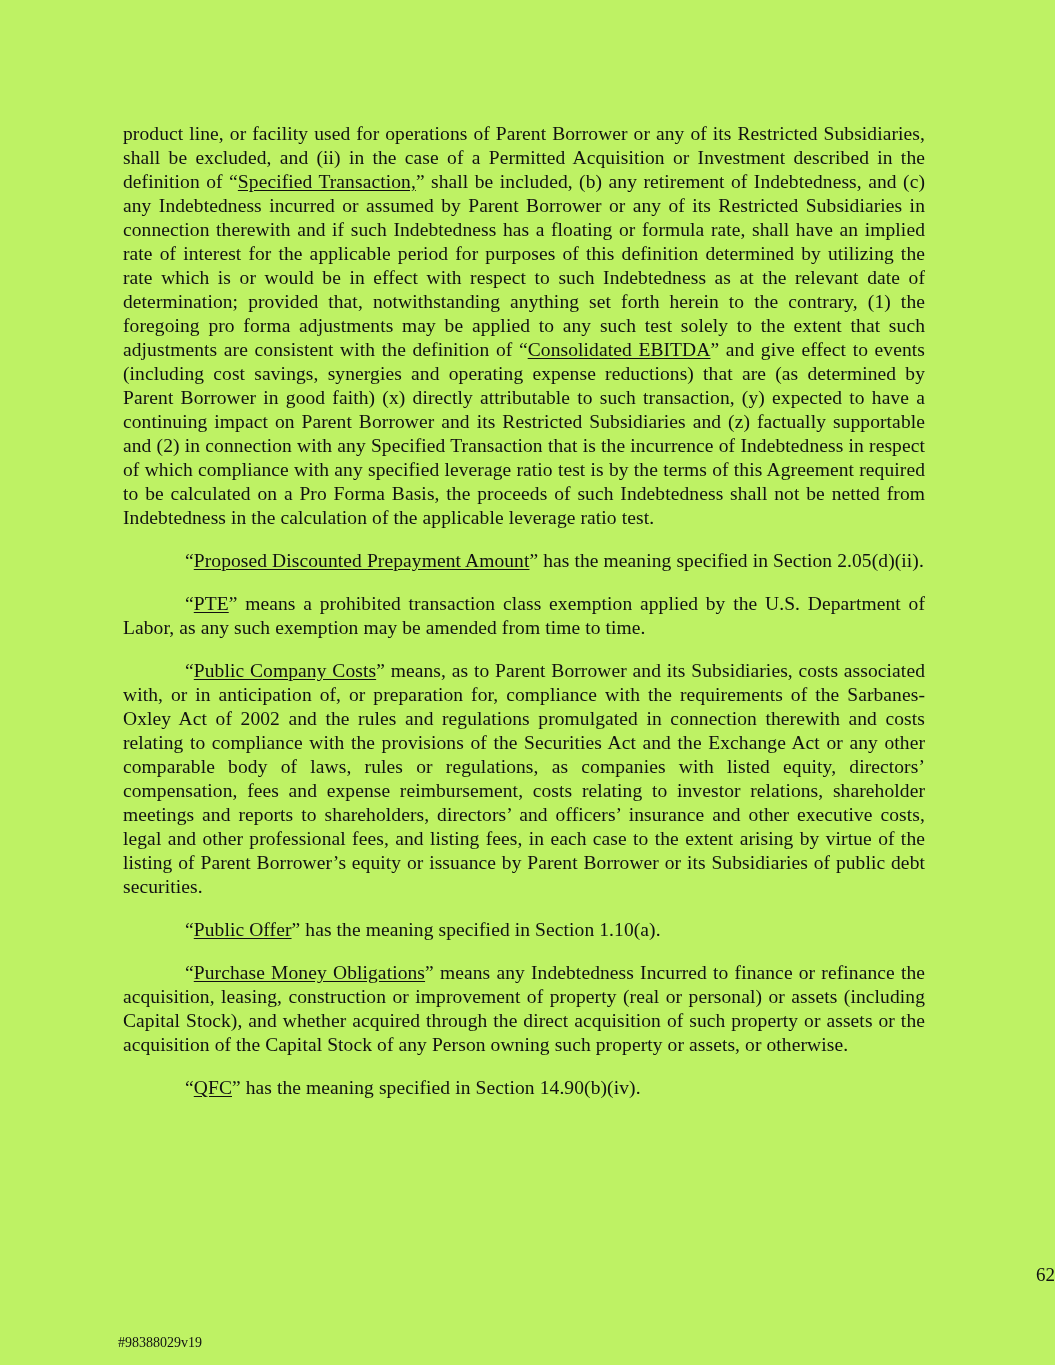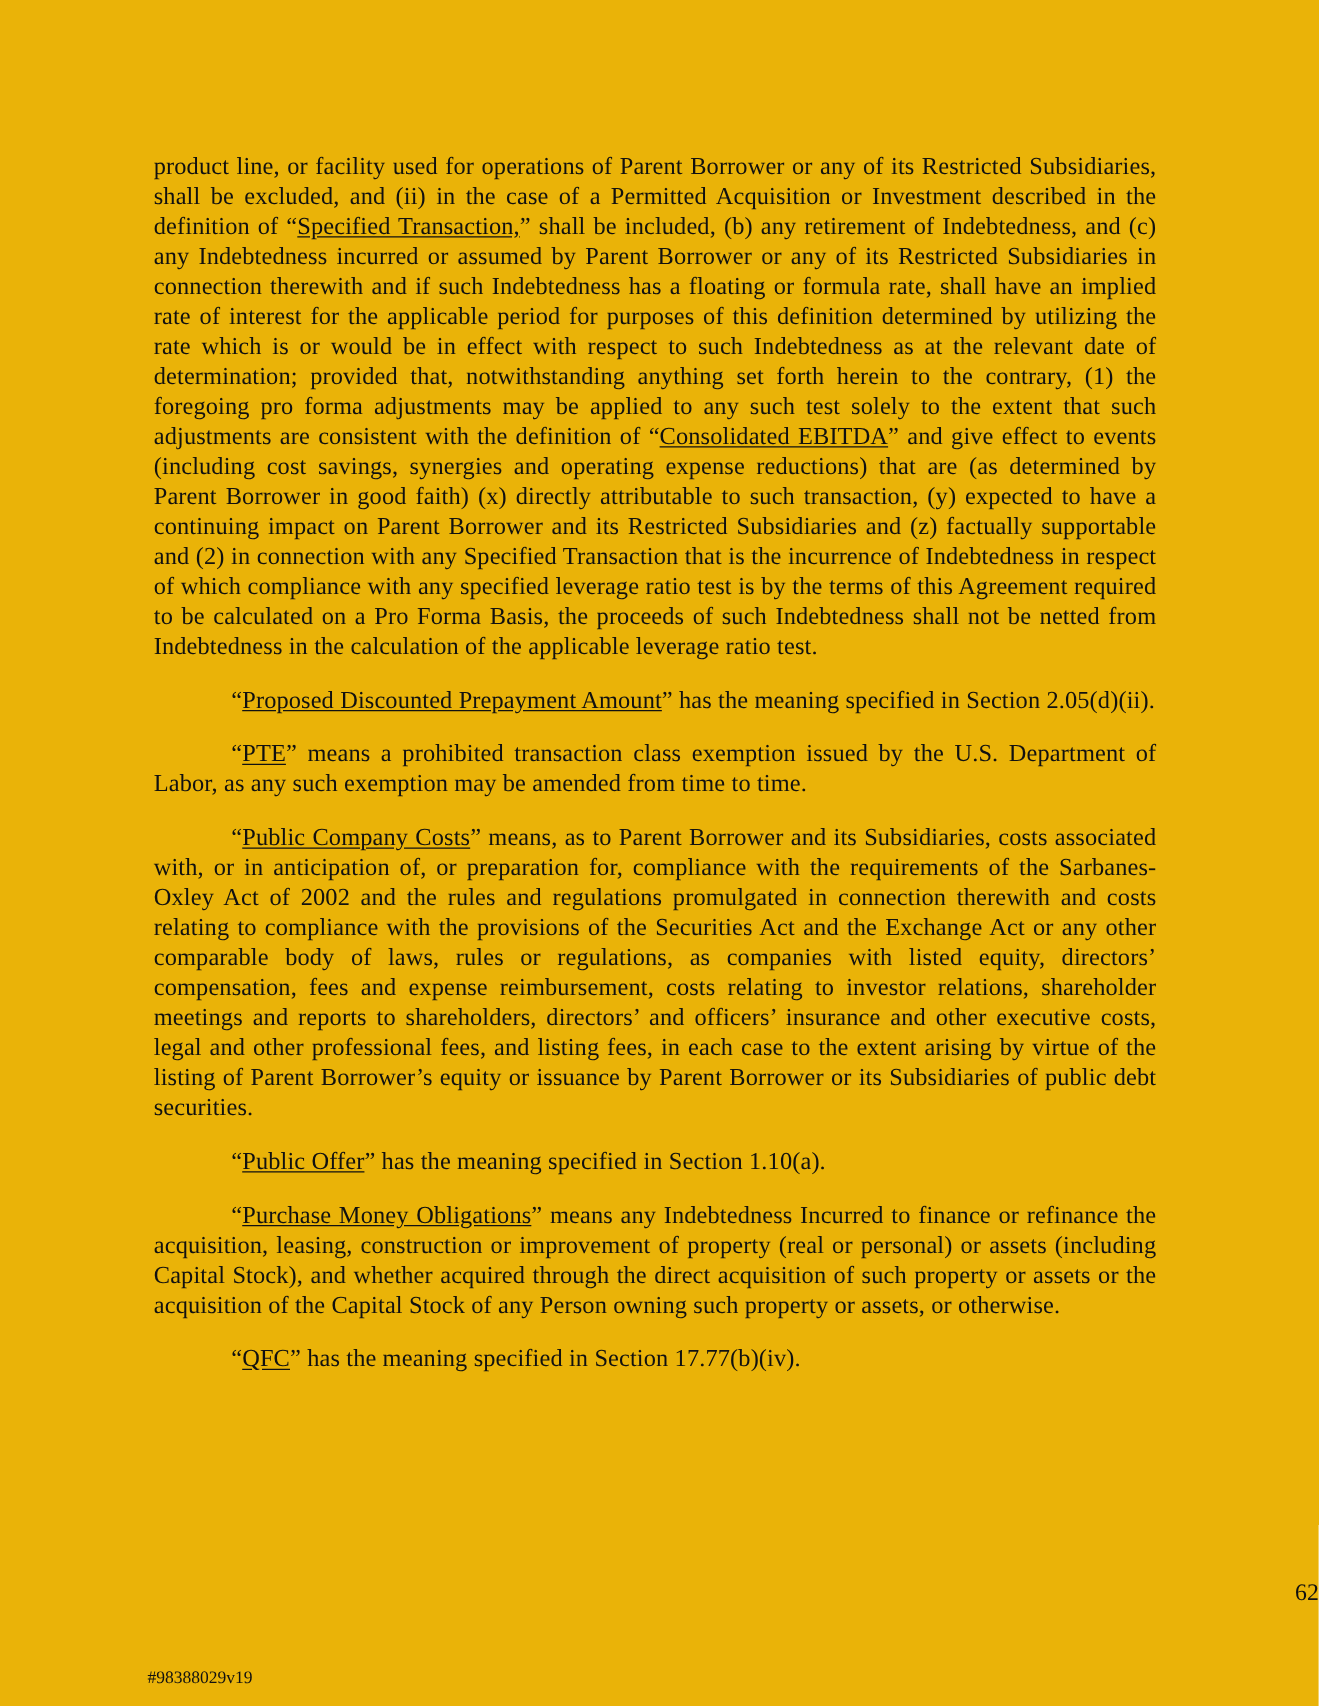--- a/index.html
+++ b/index.html
@@ -4,21 +4,21 @@
 <style>
   html, body {
     margin: 0;
     padding: 0;
     background: #ffffff;
   }
   .page {
     position: relative;
     width: 1055px;
     height: 1365px;
-    background: #eab308;
+    background: #bef264;
     font-family: "Liberation Serif", serif;
     color: #111111;
     overflow: hidden;
   }
   .content {
     position: absolute;
     left: 123px;
     top: 122px;
     width: 802px;
   }
@@ -54,22 +54,22 @@
     line-height: 17px;
   }
 </style>
 </head>
 <body>
 
 <div class="page">
   <div class="content">
     <p class="para"><span>product line, or facility used for operations of Parent Borrower or any of its Restricted Subsidiaries, shall be excluded, and (ii) in the case of a Permitted Acquisition or Investment described in the definition of “</span><span class="u">Specified Transaction,</span><span>” shall be included, (b) any retirement of Indebtedness, and (c) any Indebtedness incurred or assumed by Parent Borrower or any of its Restricted Subsidiaries in connection therewith and if such Indebtedness has a floating or formula rate, shall have an implied rate of interest for the applicable period for purposes of this definition determined by utilizing the rate which is or would be in effect with respect to such Indebtedness as at the relevant date of determination; provided that, notwithstanding anything set forth herein to the contrary, (1) the foregoing pro forma adjustments may be applied to any such test solely to the extent that such adjustments are consistent with the definition of “</span><span class="u">Consolidated EBITDA</span><span>” and give effect to events (including cost savings, synergies and operating expense reductions) that are (as determined by Parent Borrower in good faith) (x) directly attributable to such transaction, (y) expected to have a continuing impact on Parent Borrower and its Restricted Subsidiaries and (z) factually supportable and (2) in connection with any Specified Transaction that is the incurrence of Indebtedness in respect of which compliance with any specified leverage ratio test is by the terms of this Agreement required to be calculated on a Pro Forma Basis, the proceeds of such Indebtedness shall not be netted from Indebtedness in the calculation of the applicable leverage ratio test.</span></p>
     <p class="para indent"><span>“</span><span class="u">Proposed Discounted Prepayment Amount</span><span>” has the meaning specified in Section 2.05(d)(ii).</span></p>
-    <p class="para indent"><span>“</span><span class="u">PTE</span><span>” means a prohibited transaction class exemption issued by the U.S. Department of Labor, as any such exemption may be amended from time to time.</span></p>
+    <p class="para indent"><span>“</span><span class="u">PTE</span><span>” means a prohibited transaction class exemption applied by the U.S. Department of Labor, as any such exemption may be amended from time to time.</span></p>
     <p class="para indent"><span>“</span><span class="u">Public Company Costs</span><span>” means, as to Parent Borrower and its Subsidiaries, costs associated with, or in anticipation of, or preparation for, compliance with the requirements of the Sarbanes-Oxley Act of 2002 and the rules and regulations promulgated in connection therewith and costs relating to compliance with the provisions of the Securities Act and the Exchange Act or any other comparable body of laws, rules or regulations, as companies with listed equity, directors’ compensation, fees and expense reimbursement, costs relating to investor relations, shareholder meetings and reports to shareholders, directors’ and officers’ insurance and other executive costs, legal and other professional fees, and listing fees, in each case to the extent arising by virtue of the listing of Parent Borrower’s equity or issuance by Parent Borrower or its Subsidiaries of public debt securities.</span></p>
     <p class="para indent"><span>“</span><span class="u">Public Offer</span><span>” has the meaning specified in Section 1.10(a).</span></p>
     <p class="para indent"><span>“</span><span class="u">Purchase Money Obligations</span><span>” means any Indebtedness Incurred to finance or refinance the acquisition, leasing, construction or improvement of property (real or personal) or assets (including Capital Stock), and whether acquired through the direct acquisition of such property or assets or the acquisition of the Capital Stock of any Person owning such property or assets, or otherwise.</span></p>
-    <p class="para indent"><span>“</span><span class="u">QFC</span><span>” has the meaning specified in Section 17.77(b)(iv).</span></p>
+    <p class="para indent"><span>“</span><span class="u">QFC</span><span>” has the meaning specified in Section 14.90(b)(iv).</span></p>
   </div>
 
   <div class="page-number">62</div>
   <div class="doc-id">#98388029v19</div>
 </div>
 
 </body></html>

